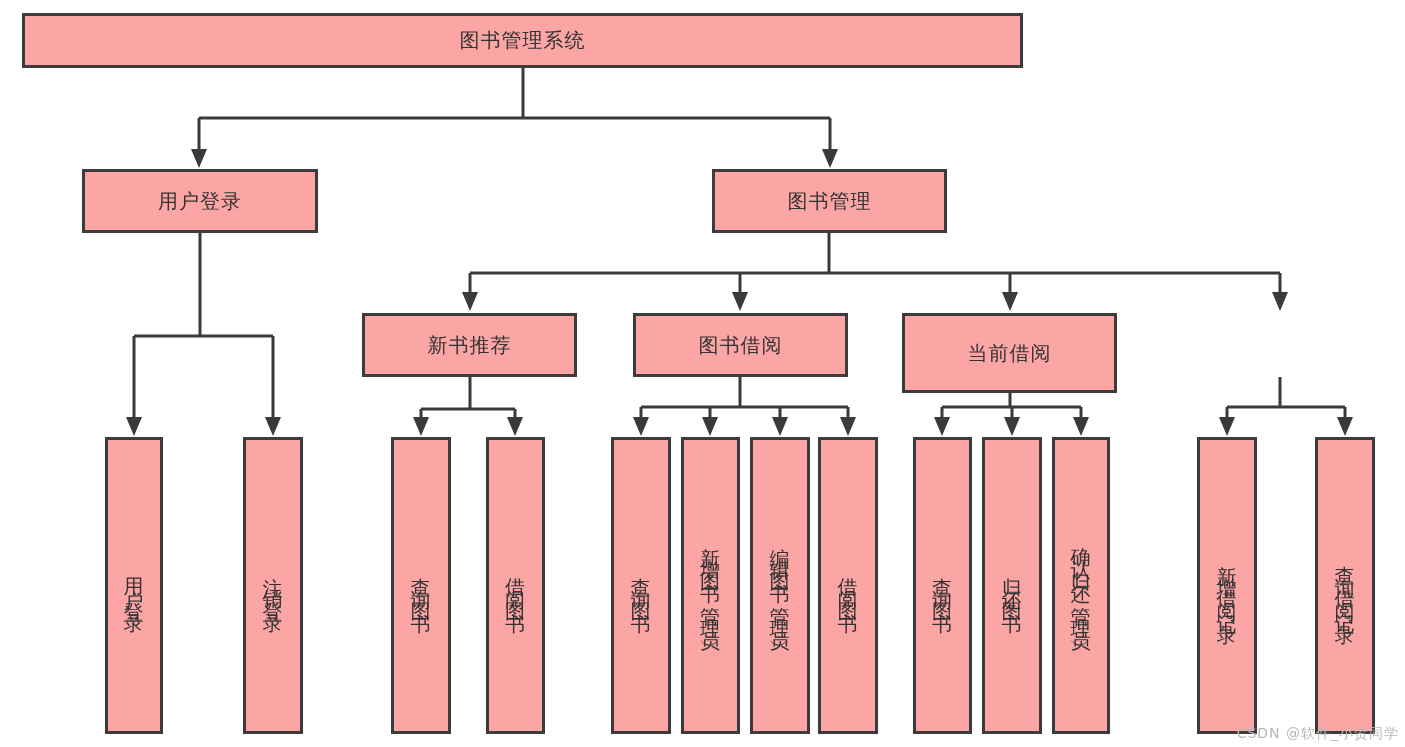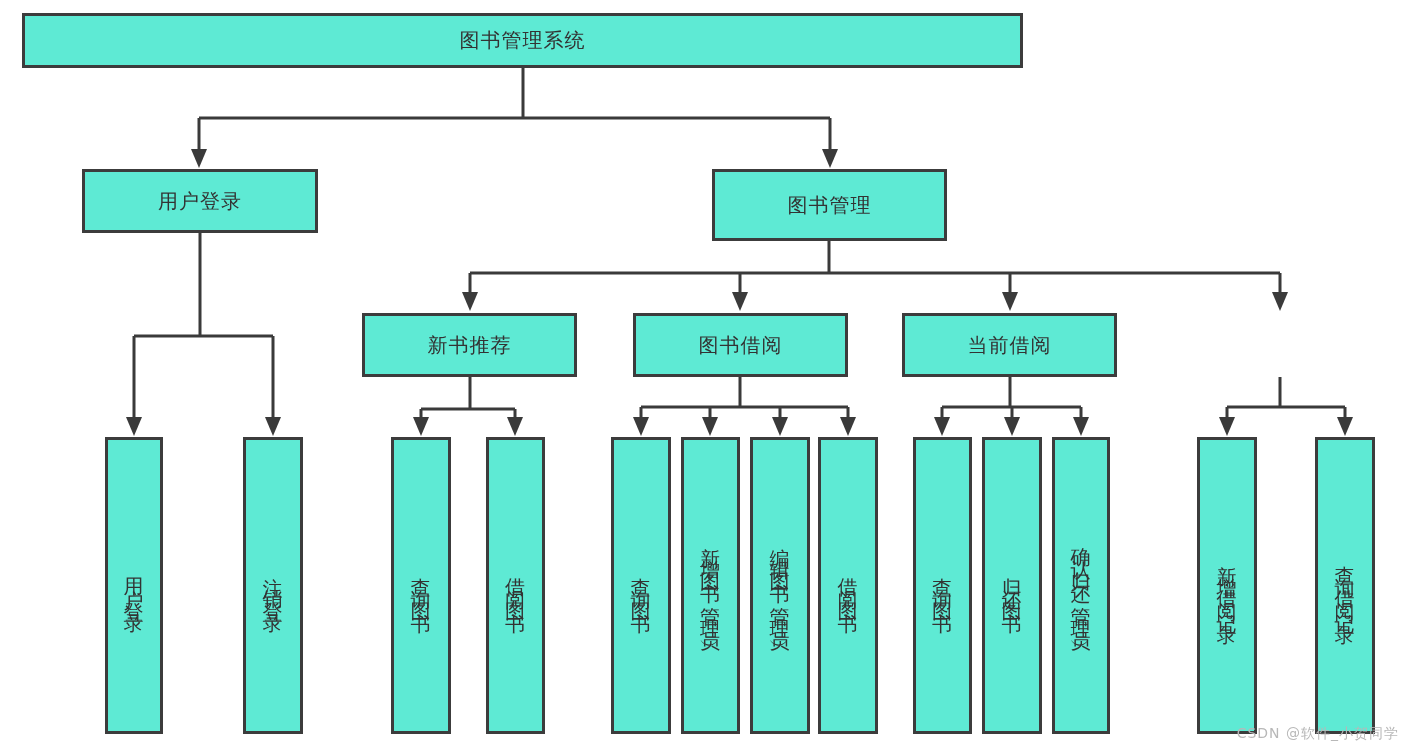--- a/index.html
+++ b/index.html
@@ -18,21 +18,21 @@
   #connectors {
     position: absolute;
     left: 0; top: 0;
     width: 1405px;
     height: 747px;
   }
   .box {
     position: absolute;
     box-sizing: border-box;
     border: 3px solid #3c3c3c;
-    background: #5eead4;
+    background: #fca5a5;
     display: flex;
     align-items: center;
     justify-content: center;
     color: #333333;
   }
   .hbox {
     font-size: 20px;
     letter-spacing: 1px;
     white-space: nowrap;
   }
@@ -96,25 +96,25 @@
       <polygon points="1004,417 1020,417 1012,436"></polygon>
       <polygon points="1073,417 1089,417 1081,436"></polygon>
       <polygon points="1219,417 1235,417 1227,436"></polygon>
       <polygon points="1337,417 1353,417 1345,436"></polygon>
     </g>
   </svg>
 
   <div class="box hbox" style="left:22px; top:13px; width:1001px; height:55px;">图书管理系统</div>
 
   <div class="box hbox" style="left:82px; top:169px; width:236px; height:64px;">用户登录</div>
-  <div class="box hbox" style="left:712px; top:169px; width:235px; height:72px;">图书管理</div>
+  <div class="box hbox" style="left:712px; top:169px; width:235px; height:64px;">图书管理</div>
 
   <div class="box hbox" style="left:362px; top:313px; width:215px; height:64px;">新书推荐</div>
   <div class="box hbox" style="left:633px; top:313px; width:215px; height:64px;text-align:right;">图书借阅</div>
-  <div class="box hbox" style="left:902px; top:313px; width:215px; height:64px;">当前借阅</div>
+  <div class="box hbox" style="left:902px; top:313px; width:215px; height:80px;">当前借阅</div>
 
   <div class="box vbox" style="left:105px; top:437px; width:58px; height:297px;">
     <span>用户登录</span>
   </div>
   <div class="box vbox" style="left:243px; top:437px; width:60px; height:297px;">
     <span>注销登录</span>
   </div>
 
   <div class="box vbox" style="left:391px; top:437px; width:60px; height:297px;">
     <span>查询图书</span>

